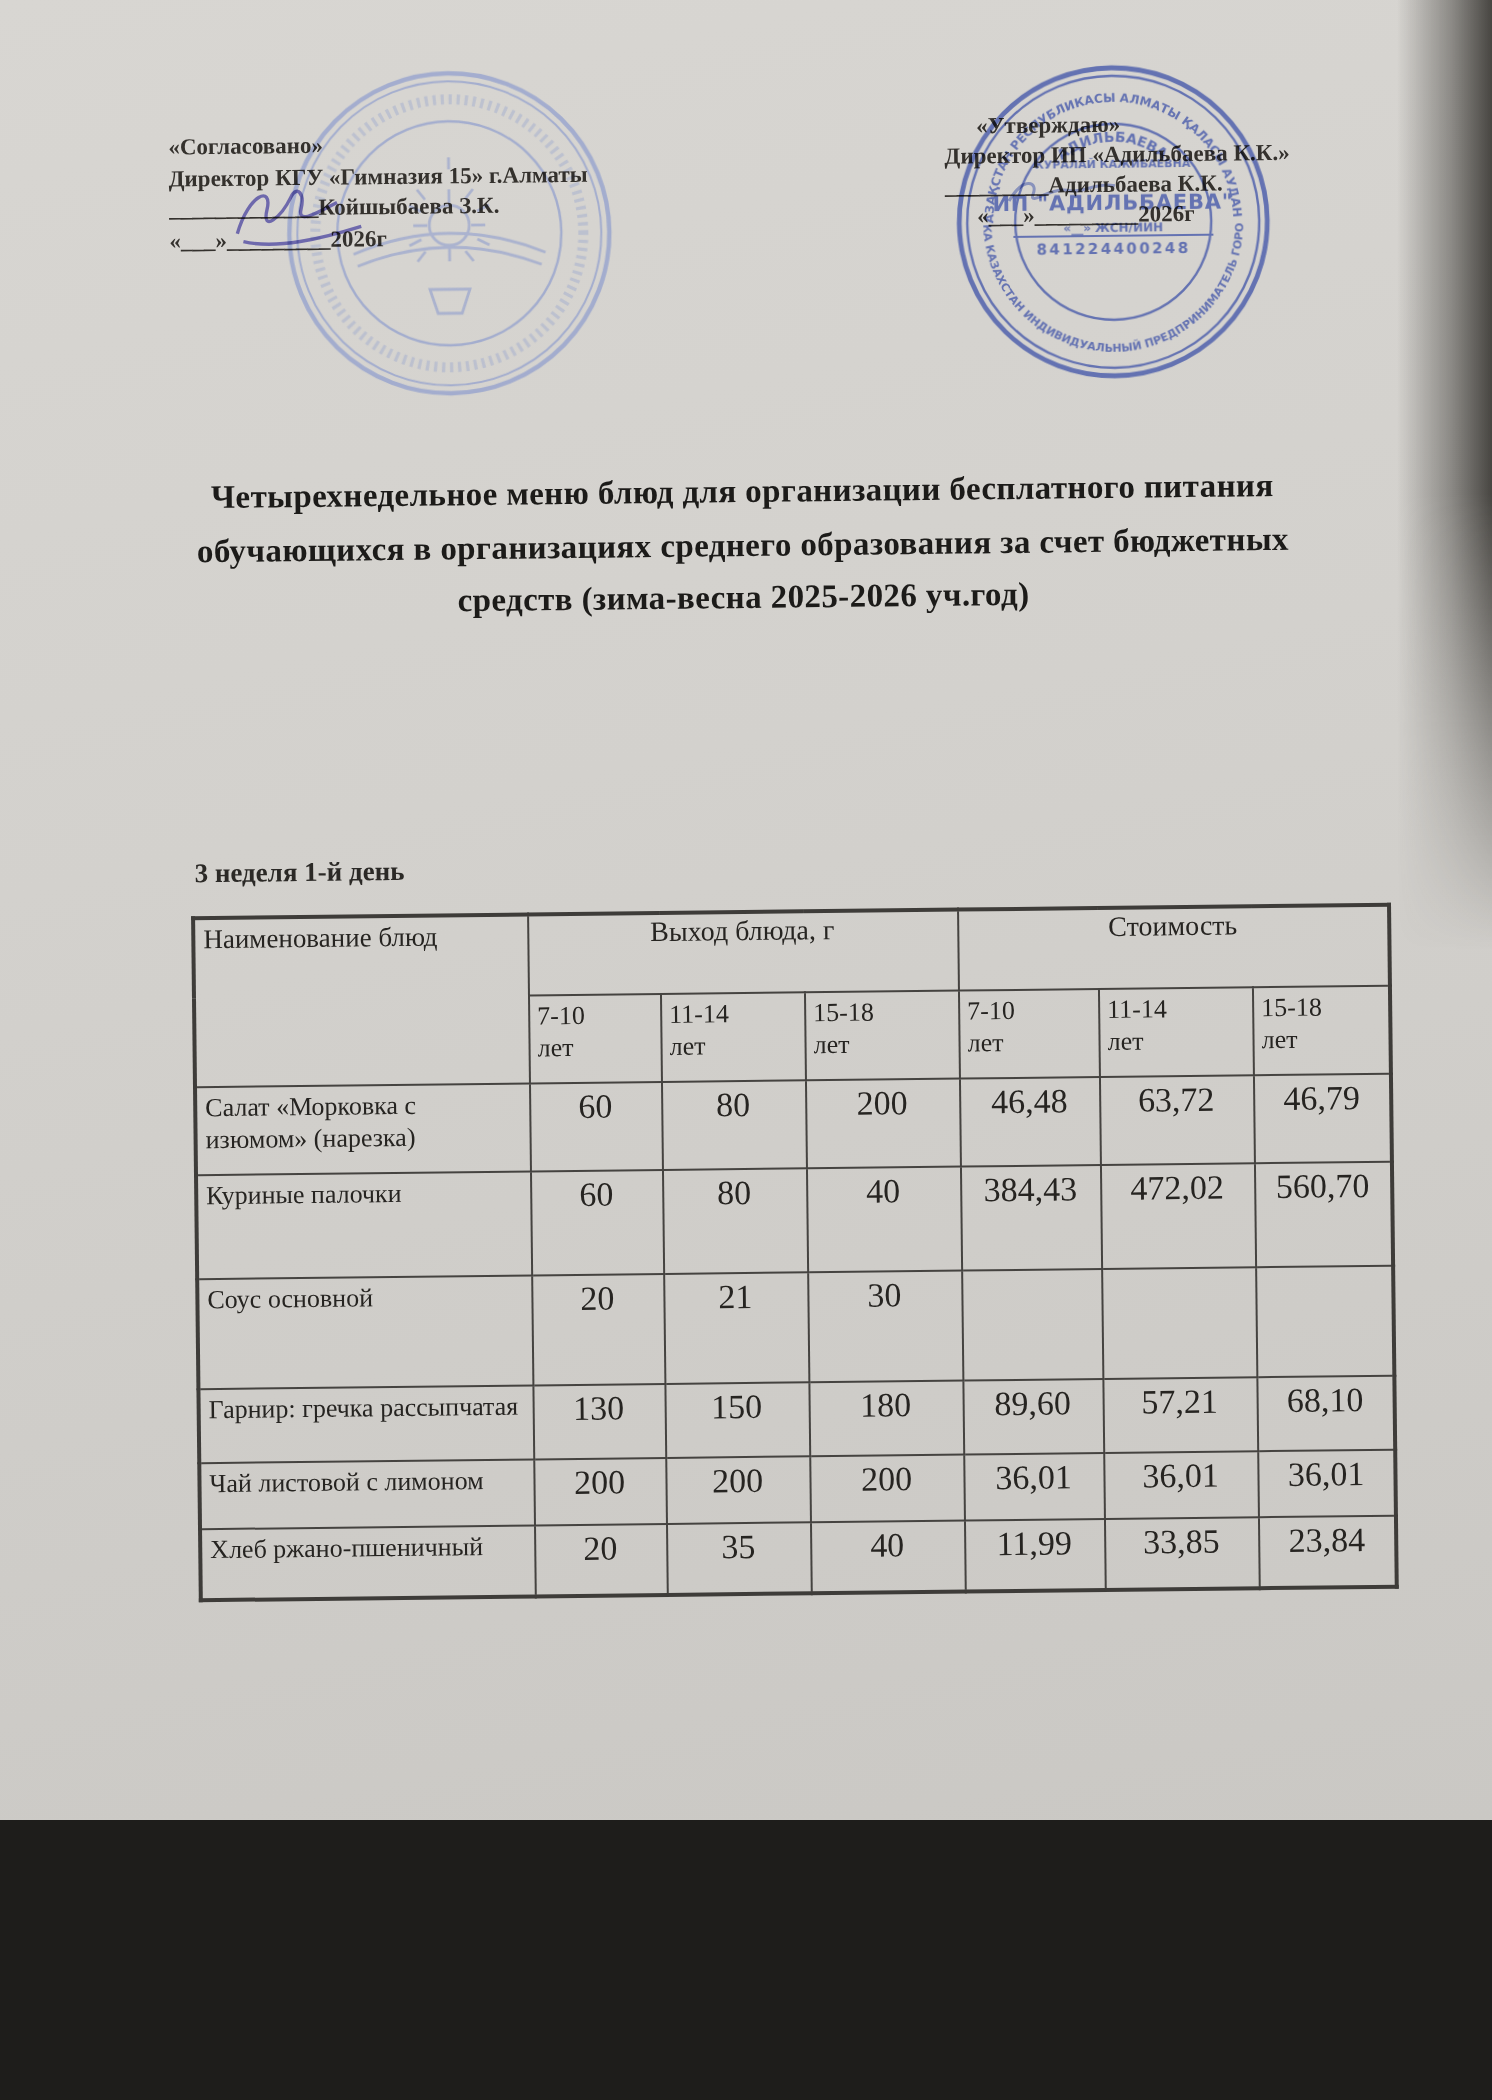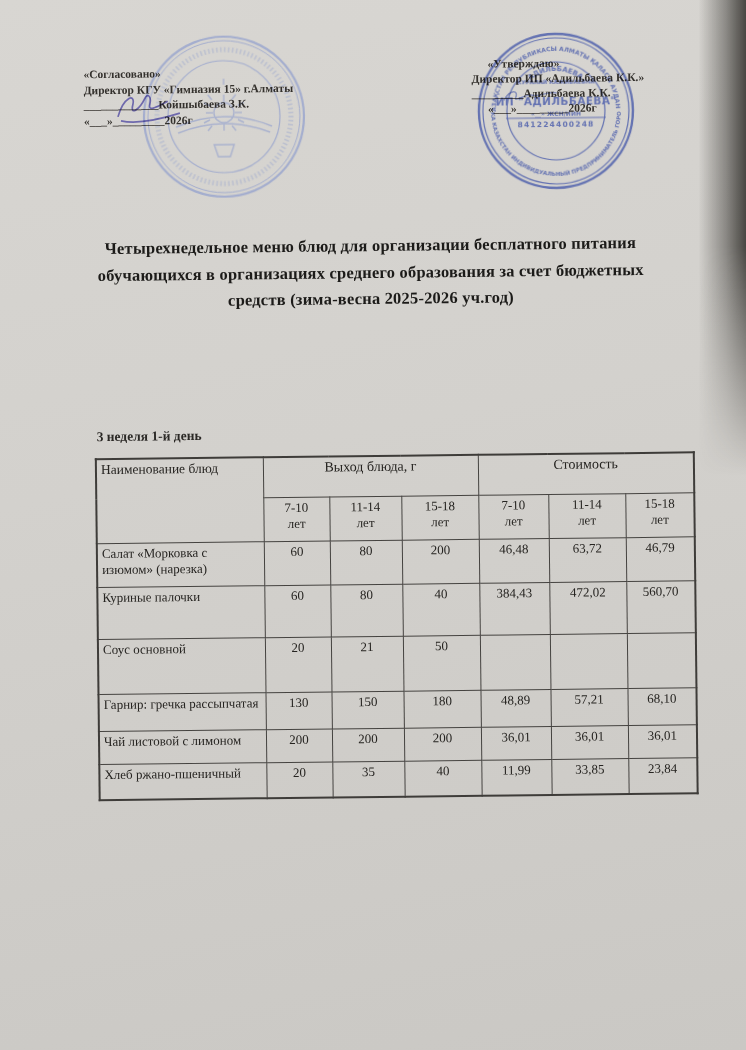--- a/index.html
+++ b/index.html
@@ -1,17 +1,17 @@
 <!DOCTYPE html>
 <html><head>
 <meta charset="utf-8">
 <style>
   html,body { margin:0; padding:0; background:#1e1d1b; }
   .photo {
-    position:relative; width:746px; height:1050px; overflow:hidden;
+    position:relative; width:746px; height:910px; overflow:hidden;
     background: linear-gradient(168deg, #d8d6d2 0%, #d3d1cd 42%, #cac8c4 100%);
     font-family: "Liberation Serif", "DejaVu Serif", serif;
     color:#2a2825;
   }
   .sheet { position:absolute; inset:0; transform: rotate(-0.65deg); transform-origin: 50% 45%; }
   .edge-shadow {
     position:absolute; top:0; right:0; width:54px; height:475px; z-index:9;
     background: linear-gradient(to left, rgba(52,50,46,0.88) 0%, rgba(52,50,46,0.45) 38%, rgba(52,50,46,0) 88%);
     -webkit-mask-image: linear-gradient(to bottom, #000 52%, transparent 100%);
     mask-image: linear-gradient(to bottom, #000 52%, transparent 100%);
@@ -31,23 +31,23 @@
   
   table.menu {
     position:absolute; left:95px; top:455px; width:598px;
     border-collapse:collapse; table-layout:fixed;
     font-size:13px; color:#262421;
   }
   table.menu td, table.menu th { border:1px solid #454340; padding:2px 4px; vertical-align:top; font-weight:normal; }
   table.menu { border:2px solid #3e3c39; }
   th.name-h { text-align:left; font-weight:bold; font-size:13.5px; padding-top:8px; }
   th.group-h { text-align:center; font-weight:bold; font-size:14px; padding-top:6px; }
-  th.age-h { text-align:center; font-weight:bold; font-size:13px; vertical-align:middle; white-space:pre-line; line-height:16px; }
+  th.age-h { text-align:left; font-weight:bold; font-size:13px; vertical-align:middle; white-space:pre-line; line-height:16px; }
   td.dish { text-align:left; padding:3px 5px 0 5px; line-height:16px; }
-  td.num { text-align:center; font-size:13px; padding-top:2px; }
+  td.num { text-align:center; font-size:17px; padding-top:2px; }
   tr.hr1 { height:40px; } tr.hr2 { height:44px; }
   tr.r1 { height:44px; } tr.r2 { height:52px; } tr.r3 { height:55px; }
   tr.r4 { height:37px; } tr.r5 { height:33px; } tr.r6 { height:36px; }
   
   .stamp { position:absolute; mix-blend-mode:multiply; filter: blur(0.3px); pointer-events:none; }
   .stamp text { font-family:"DejaVu Sans", sans-serif; }
   #stamp-left  { left:138px; top:25px; opacity:0.62; }
   #stamp-right { left:475px; top:28px; opacity:0.82; }
   .sig { position:absolute; mix-blend-mode:multiply; pointer-events:none; }
 </style>
@@ -188,31 +188,31 @@
           <td class="num">80</td>
           <td class="num">40</td>
           <td class="num">384,43</td>
           <td class="num">472,02</td>
           <td class="num">560,70</td>
         </tr>
         <tr class="r3">
           <td class="dish">Соус основной</td>
           <td class="num">20</td>
           <td class="num">21</td>
-          <td class="num">50</td>
+          <td class="num">30</td>
           <td class="num"></td>
           <td class="num"></td>
           <td class="num"></td>
         </tr>
         <tr class="r4">
           <td class="dish">Гарнир: гречка рассыпчатая</td>
           <td class="num">130</td>
           <td class="num">150</td>
           <td class="num">180</td>
-          <td class="num">48,89</td>
+          <td class="num">89,60</td>
           <td class="num">57,21</td>
           <td class="num">68,10</td>
         </tr>
         <tr class="r5">
           <td class="dish">Чай листовой с лимоном</td>
           <td class="num">200</td>
           <td class="num">200</td>
           <td class="num">200</td>
           <td class="num">36,01</td>
           <td class="num">36,01</td>

